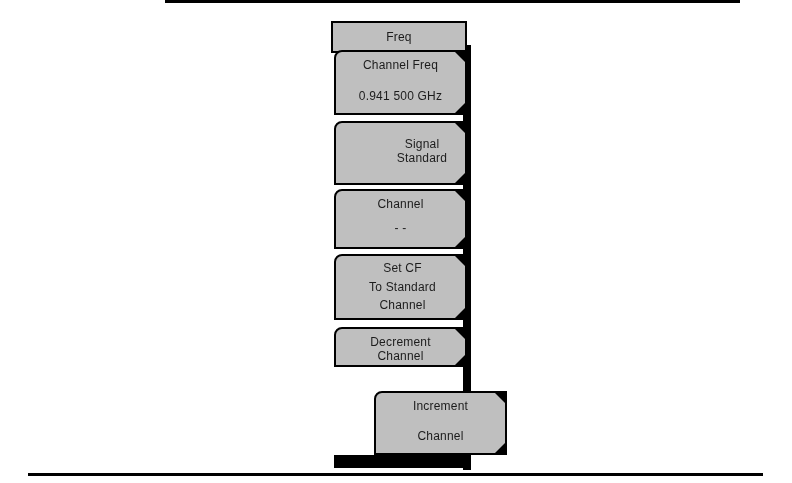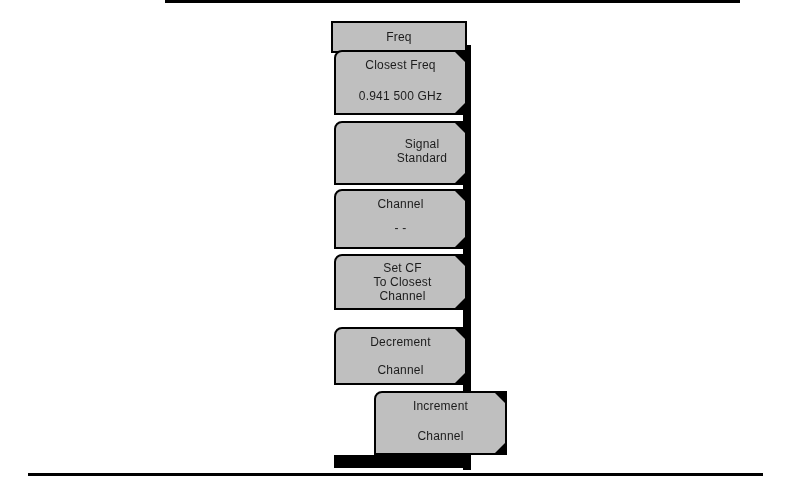--- a/index.html
+++ b/index.html
@@ -83,58 +83,58 @@
     clip-path: polygon(0 0, 100% 0, 100% 100%);
   }
   .softkey::after {
     bottom: -2px; right: -2px;
     clip-path: polygon(100% 0, 100% 100%, 0 100%);
   }
 
   .sk1 { top: 50px;  height: 65px; }
   .sk2 { top: 121px; height: 64px; }
   .sk3 { top: 189px; height: 60px; padding-bottom: 12px; }
-  .sk4 { top: 254px; height: 56px; padding: 5px 4px 6px 8px; }
-  .sk5 { top: 327px; height: 58px; padding-bottom: 6px; }
+  .sk4 { top: 254px; height: 66px; padding: 5px 4px 6px 8px; }
+  .sk5 { top: 327px; height: 40px; padding-bottom: 6px; }
   .sk6 { top: 391px; height: 64px; margin-left: 40px; }
 
   .sk-line { display: block; line-height: 14px; }
 </style>
 </head>
 <body>
 
 <div class="figure">
 
   <div class="rule rule-top"></div>
   <div class="rule rule-bottom"></div>
 
   <div class="strip-right"></div>
   <div class="strip-bottom"></div>
 
   <div class="menu-header">
     <span>Freq</span>
   </div>
 
   <div class="softkey sk1">
-    <span class="sk-line">Closest Freq</span>
+    <span class="sk-line">Channel Freq</span>
     <span class="sk-line">0.941 500 GHz</span>
   </div>
 
   <div class="softkey sk2 single">
     <span class="sk-line">Signal Standard</span>
   </div>
 
   <div class="softkey sk3">
     <span class="sk-line">Channel</span>
     <span class="sk-line">- -</span>
   </div>
 
   <div class="softkey sk4">
     <span class="sk-line">Set CF</span>
-    <span class="sk-line">To Closest</span>
+    <span class="sk-line">To Standard</span>
     <span class="sk-line">Channel</span>
   </div>
 
   <div class="softkey sk5">
     <span class="sk-line">Decrement</span>
     <span class="sk-line">Channel</span>
   </div>
 
   <div class="softkey sk6">
     <span class="sk-line">Increment</span>

